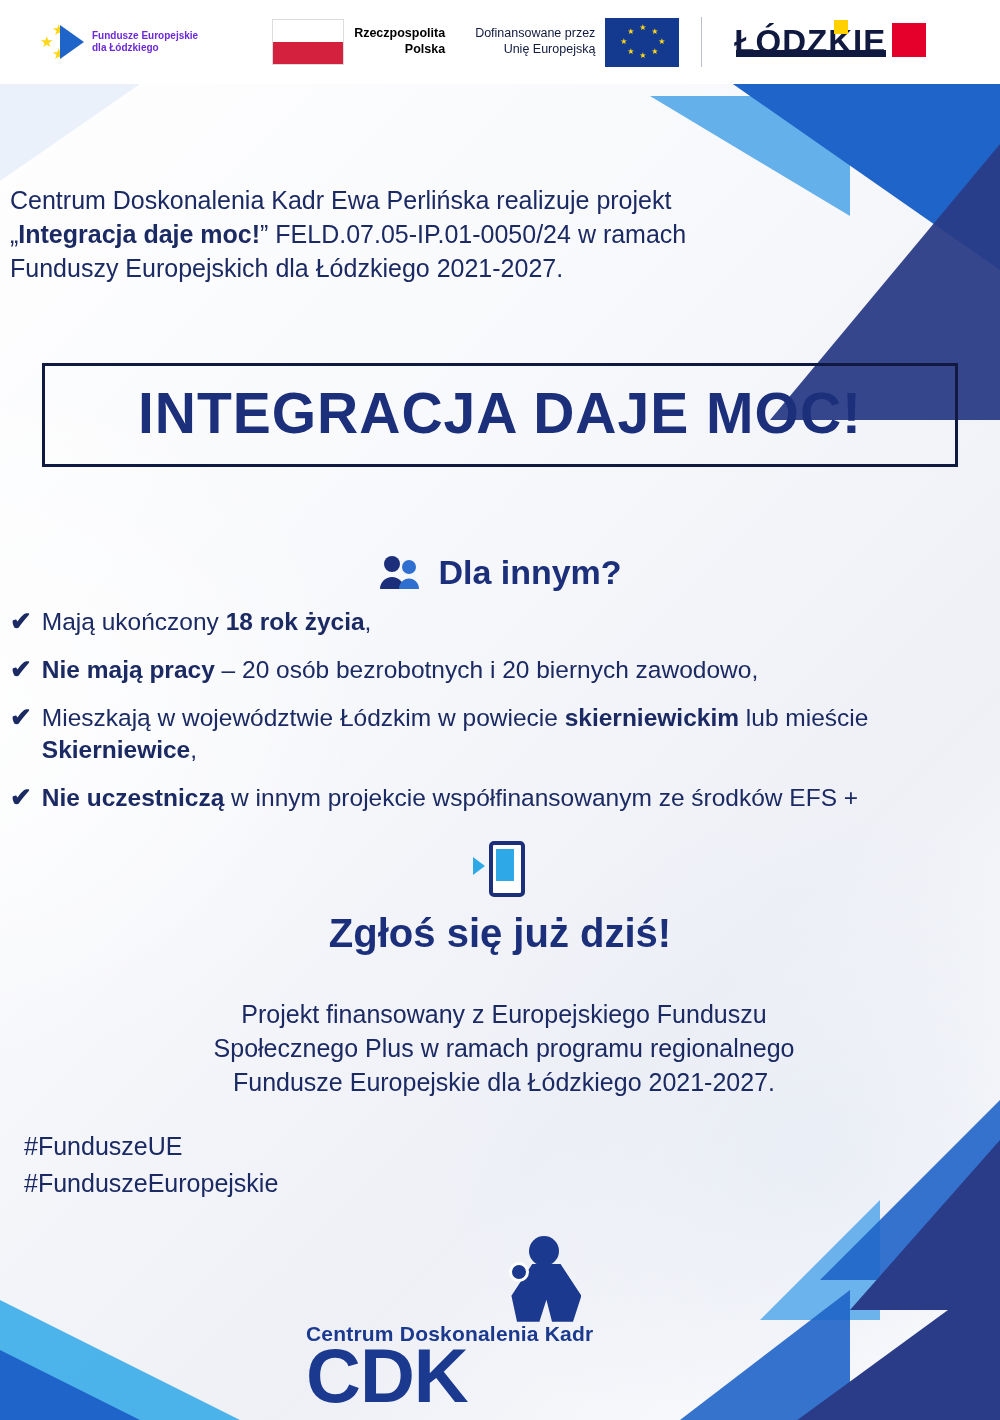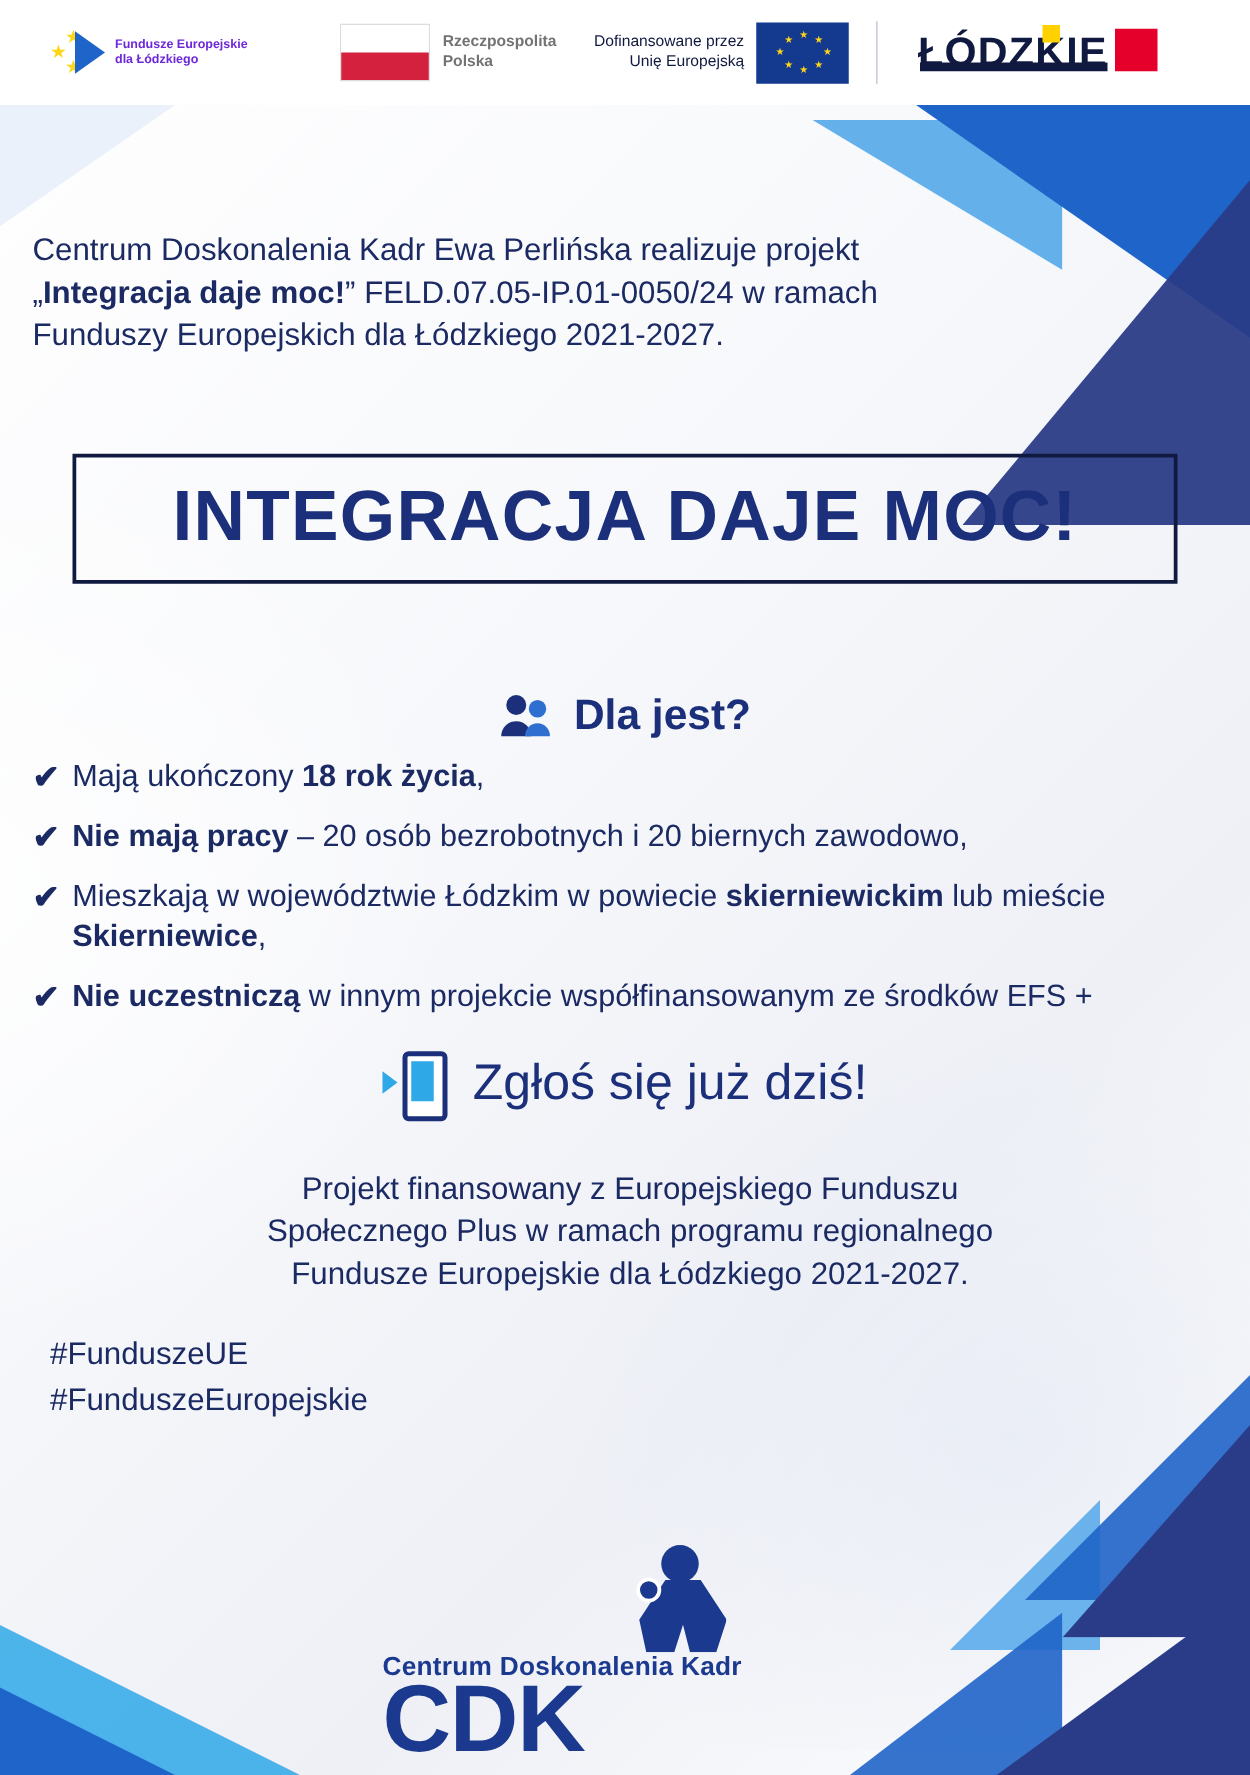--- a/index.html
+++ b/index.html
@@ -154,21 +154,22 @@
     border: 1px solid #dcdcdc;
     box-sizing: border-box;
   }
   .pl-flag .w { height: 50%; background: #ffffff; }
   .pl-flag .r { height: 50%; background: #d4213d; }
   .pl-text {
     margin-left: 10px;
     font-size: 12.5px;
     font-weight: bold;
     line-height: 1.25;
-    color: #737373;
+    color: #000000;
+    text-align: right;
   }
 
   .eu-logo { margin-left: 30px; display: flex; align-items: center; }
   .eu-text {
     font-size: 12.5px;
     font-weight: normal;
     line-height: 1.25;
     text-align: right;
     color: #10193f;
     margin-right: 10px;
@@ -220,21 +221,21 @@
     position: absolute;
     right: 38px; top: -3px;
     width: 14px; height: 14px;
     background: #ffd100;
   }
 
   
   .content {
     position: relative;
     z-index: 4;
-    padding: 0 26px;
+    padding: 0 10px;
   }
   .intro {
     margin-top: 100px;
     font-size: 25px;
     line-height: 1.35;
     color: #1b2a63;
   }
   .intro b { font-weight: bold; }
 
   .title-box {
@@ -290,22 +291,23 @@
   }
   .bullet b { font-weight: bold; }
 
   .cta {
     margin-top: 26px;
     display: flex;
     align-items: center;
     justify-content: center;
     gap: 18px;
     font-size: 40px;
-    font-weight: normal;
+    font-weight: bold;
     color: #1b2f7a;
+    flex-direction: column;
   }
   .phone-icon { position: relative; width: 54px; height: 54px; }
   .phone-body {
     position: absolute;
     right: 2px; top: 2px;
     width: 28px; height: 48px;
     border: 4px solid #1b2f7a;
     border-radius: 5px;
     background: #ffffff;
   }
@@ -477,21 +479,21 @@
 
     <div class="section-head">
       <span class="people-icon">
         <svg width="46" height="36" viewBox="0 0 46 36" xmlns="http://www.w3.org/2000/svg">
           <circle cx="14" cy="9" r="8" fill="#1b2f7a"></circle>
           <path d="M2 34c0-7 5.5-12 12-12s12 5 12 12z" fill="#1b2f7a"></path>
           <circle cx="31" cy="12" r="7" fill="#2f6fd0"></circle>
           <path d="M21 34c0-6.2 4.6-10.5 10-10.5S41 27.8 41 34z" fill="#2f6fd0"></path>
         </svg>
       </span>
-      <span>Dla jest?</span>
+      <span>Dla innym?</span>
     </div>
 
 
     <div class="bullets">
 
       <div class="bullet">
         <span class="check">✔</span>
         <span><span>Mają ukończony </span><b>18 rok życia</b><span>,</span></span>
       </div>
 

